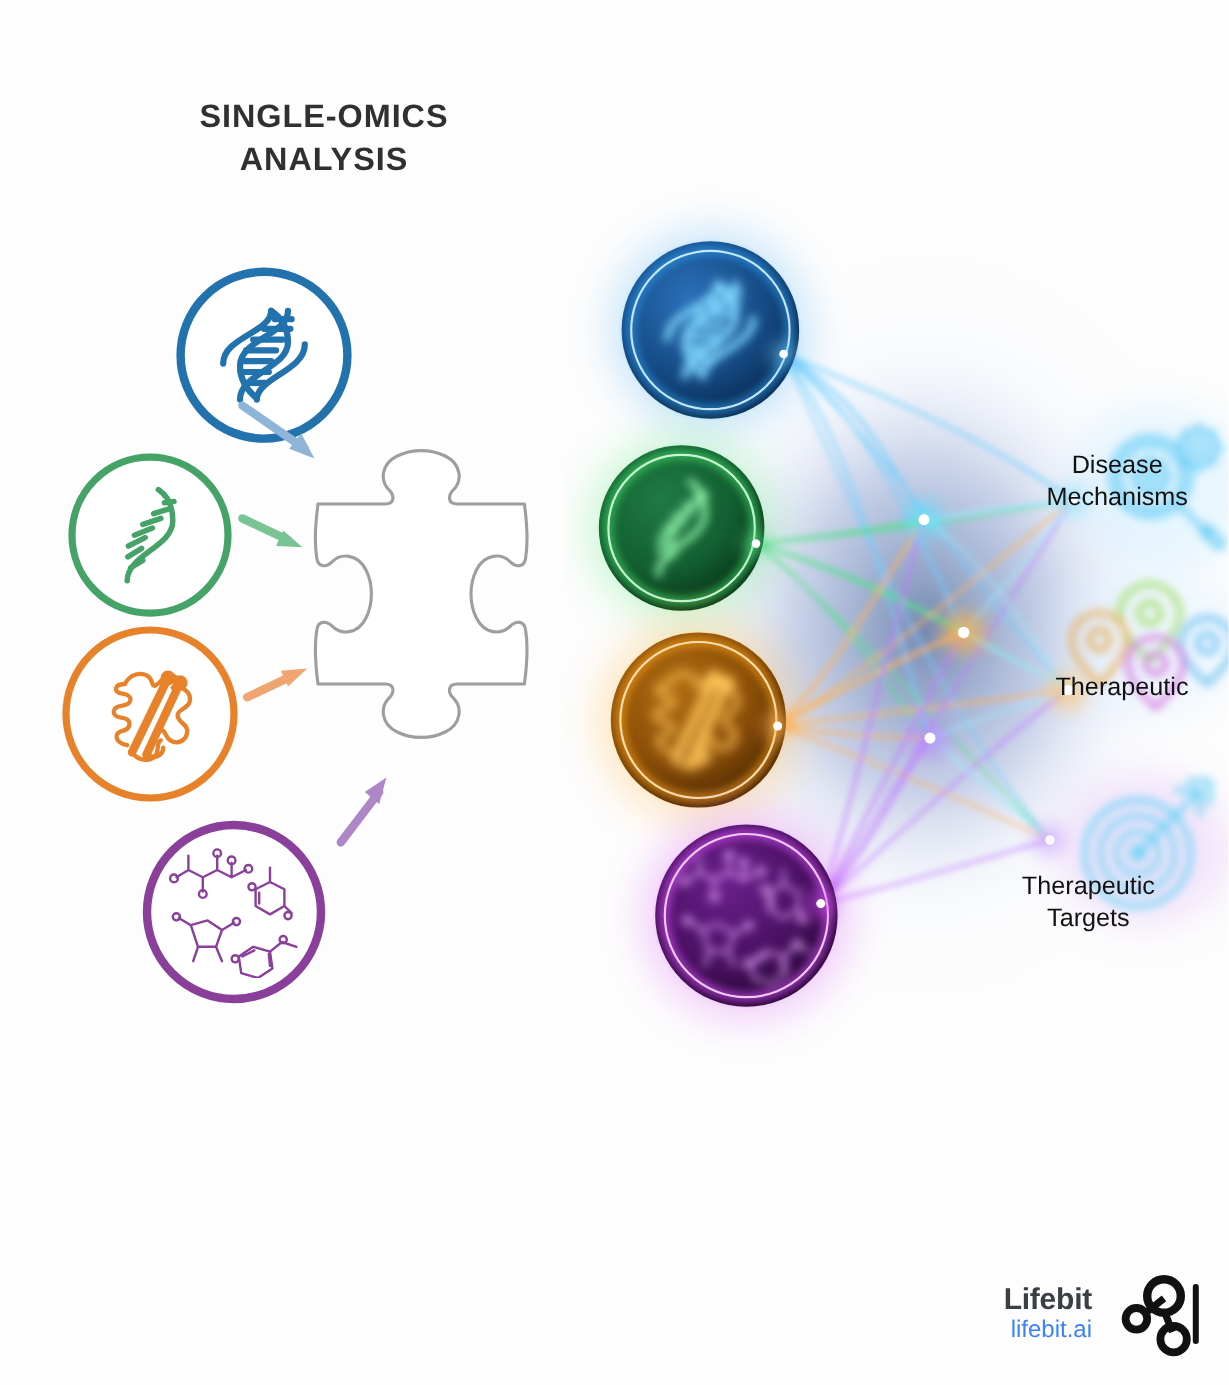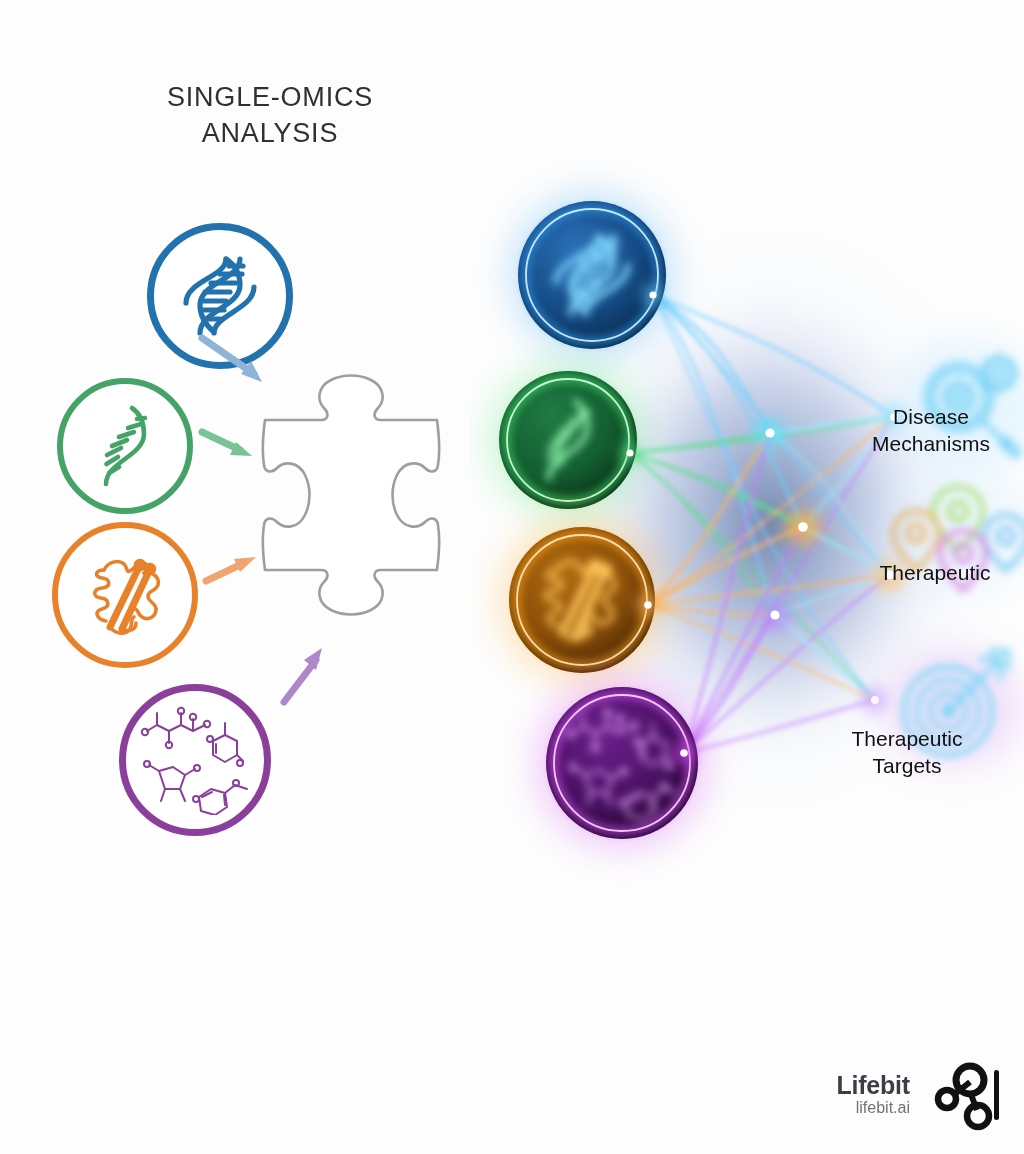--- a/index.html
+++ b/index.html
@@ -18,21 +18,21 @@
     background: #fdfdfd;
     overflow: hidden;
   }
 
   
   .panel-title {
     position: absolute;
     text-align: center;
     font-family: "Liberation Sans", sans-serif;
     font-size: 27px;
-    font-weight: 400;
+    font-weight: 700;
     letter-spacing: 0.8px;
     line-height: 1.33;
     color: #303030;
     white-space: pre-line;
     user-select: none;
   }
   #title-left  { left: 60px;  top: 80px;  width: 420px; }
   #title-right { left: 570px; top: 80px;  width: 420px; }
 
   
@@ -73,21 +73,21 @@
     position: absolute;
     font-family: "Liberation Sans", sans-serif;
     font-size: 21px;
     font-weight: 400;
     line-height: 1.28;
     color: #111111;
     text-align: center;
     white-space: pre-line;
     user-select: none;
   }
-  #label-disease     { left: 838px; top: 375px; width: 186px; margin-top: 29px; }
+  #label-disease     { left: 838px; top: 375px; width: 186px; }
   #label-biomarkers  { left: 850px; top: 560px; width: 170px; }
   #label-therapeutic { left: 812px; top: 726px; width: 190px; }
 
   
   #brand {
     position: absolute;
     right: 22px;
     bottom: 22px;
     display: flex;
     align-items: center;
@@ -96,23 +96,23 @@
   #brand-text { text-align: right; line-height: 1.12; }
   #brand-name {
     font-family: "Liberation Sans", sans-serif;
     font-size: 25px;
     font-weight: 700;
     color: #3a3f45;
     letter-spacing: -0.2px;
   }
   #brand-url {
     font-family: "Liberation Sans", sans-serif;
-    font-size: 16px;
+    font-size: 20px;
     font-weight: 400;
-    color: #737373;
+    color: #3b82f6;
   }
   #brand-logo { display: block; }
 </style>
 </head>
 <body>
 
 <div class="canvas">
 
   <div class="panel-title" id="title-left">SINGLE-OMICS
 ANALYSIS</div>

